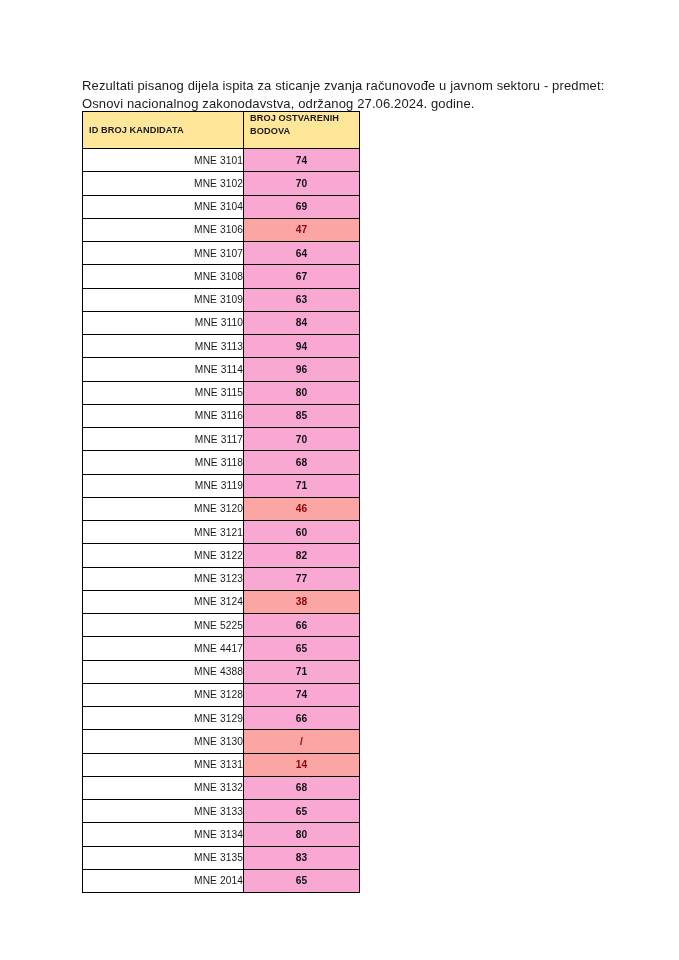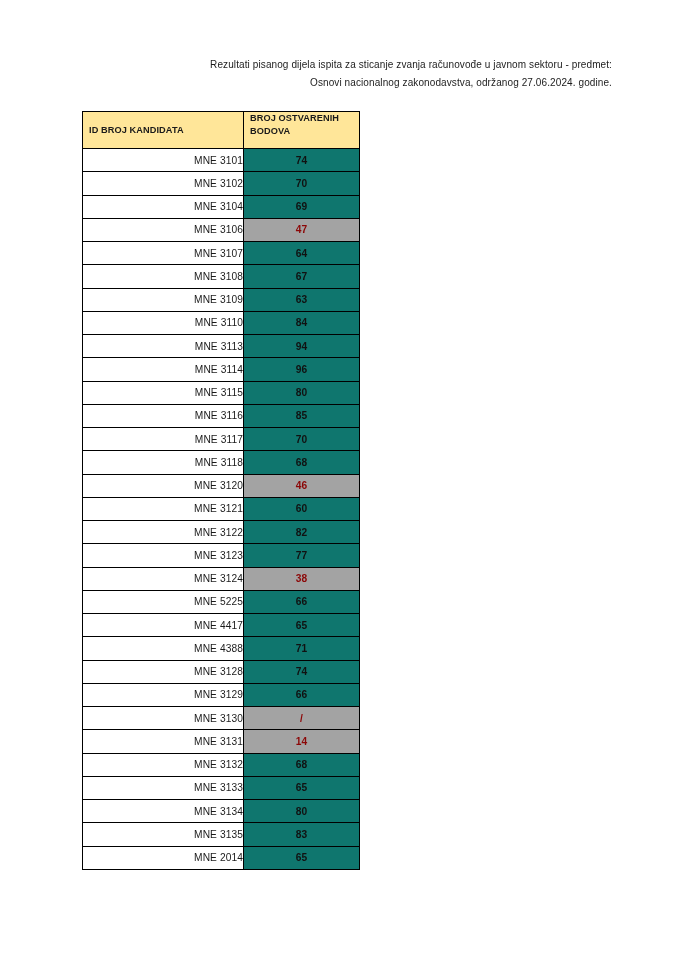--- a/index.html
+++ b/index.html
@@ -16,27 +16,26 @@
     position: relative;
   }
   .page {
     position: absolute;
     inset: 0;
     background: #ffffff;
   }
   .intro {
     position: absolute;
     left: 82px;
-    top: 56px;
+    top: 77px;
     width: 530px;
-    font-size: 10px;
+    font-size: 13px;
     line-height: 17.5px;
     color: #1c1c1c;
     letter-spacing: 0.01em;
-    text-align: right;
   }
   .intro-line {
     display: block;
     white-space: nowrap;
   }
   .results-table {
     position: absolute;
     left: 82px;
     top: 111px;
     border-collapse: collapse;
@@ -83,25 +82,25 @@
     text-align: right;
     padding-left: 7px !important;
     font-weight: normal;
     letter-spacing: 0.01em;
   }
   .cell-score {
     text-align: center;
     font-weight: bold;
   }
   .cell-score.pass {
-    background: #0f766e;
+    background: #f9a8d4;
     color: #111111;
   }
   .cell-score.fail {
-    background: #a3a3a3;
+    background: #fca5a5;
     color: #8c0606;
   }
 </style>
 </head>
 <body>
 
 <div class="page">
 
   <div class="intro">
     <span class="intro-line">Rezultati pisanog dijela ispita za sticanje zvanja računovođe u javnom sektoru - predmet:</span>
@@ -175,20 +174,24 @@
         </tr>
         <tr>
           <td class="cell-id">MNE 3117</td>
           <td class="cell-score pass">70</td>
         </tr>
         <tr>
           <td class="cell-id">MNE 3118</td>
           <td class="cell-score pass">68</td>
         </tr>
         <tr>
+          <td class="cell-id">MNE 3119</td>
+          <td class="cell-score pass">71</td>
+        </tr>
+        <tr>
           <td class="cell-id">MNE 3120</td>
           <td class="cell-score fail">46</td>
         </tr>
         <tr>
           <td class="cell-id">MNE 3121</td>
           <td class="cell-score pass">60</td>
         </tr>
         <tr>
           <td class="cell-id">MNE 3122</td>
           <td class="cell-score pass">82</td>

